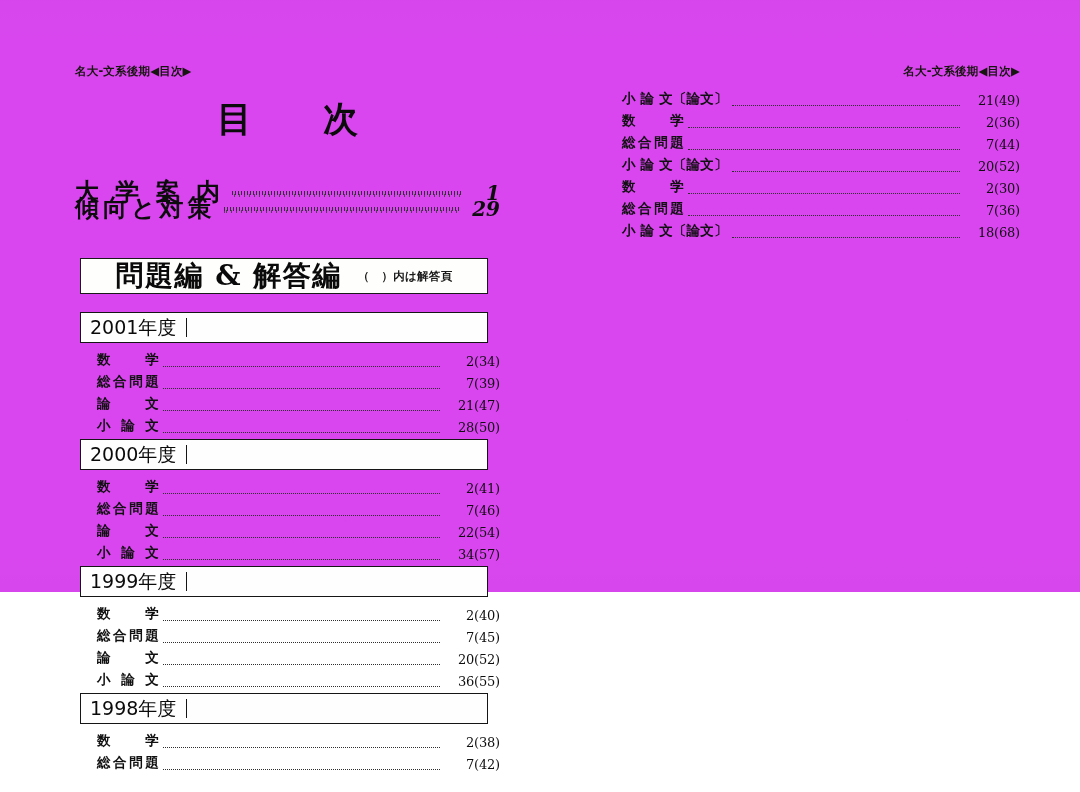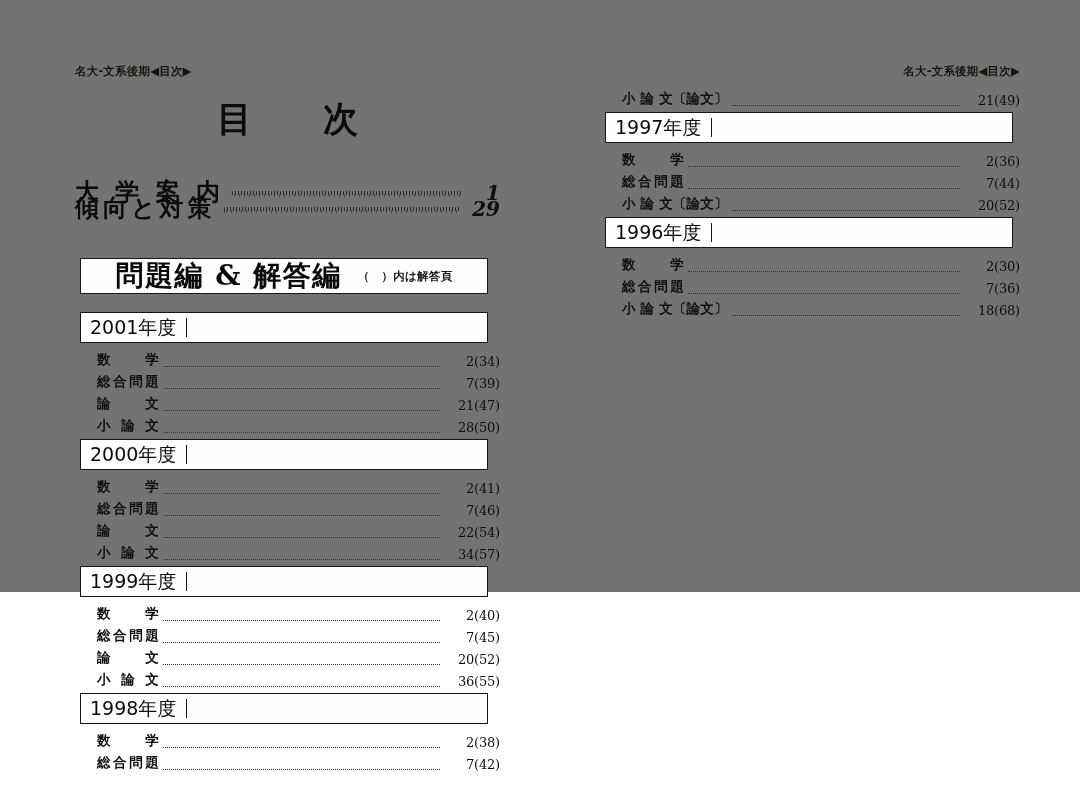--- a/index.html
+++ b/index.html
@@ -11,21 +11,21 @@
     width: 1080px;
     height: 792px;
     font-family: "DejaVu Sans", "Liberation Sans", sans-serif;
     color: #121212;
     overflow: hidden;
   }
   .page {
     position: relative;
     width: 1080px;
     height: 592px;
-    background: #737373;
+    background: #d946ef;
   }
   
   .scan-noise {
     position: absolute;
     inset: 0;
     pointer-events: none;
     background:
       radial-gradient(circle at 18% 12%, rgba(0,0,0,0.012) 0 1px, transparent 2px),
       radial-gradient(circle at 63% 34%, rgba(0,0,0,0.012) 0 1px, transparent 2px),
       radial-gradient(circle at 84% 71%, rgba(0,0,0,0.010) 0 1px, transparent 2px),
@@ -344,45 +344,37 @@
       </div>
     </div>
 
   <div class="col col-right" id="right-column" style="top:86px;">
       <div class="toc-item">
         <span class="i-label">小 論 文〔論文〕</span>
         <span class="i-leader"></span>
         <span class="i-page">21(49)</span>
       </div>
       <div class="group">
-        <div class="year-bar">
-          <span class="yb-label">1997年度</span>
-          <span class="yb-fill"></span>
-        </div>
         <div class="toc-item">
           <span class="i-label w4">数　　学</span>
           <span class="i-leader"></span>
           <span class="i-page">2(36)</span>
         </div>
         <div class="toc-item">
           <span class="i-label w4">総合問題</span>
           <span class="i-leader"></span>
           <span class="i-page">7(44)</span>
         </div>
         <div class="toc-item">
           <span class="i-label">小 論 文〔論文〕</span>
           <span class="i-leader"></span>
           <span class="i-page">20(52)</span>
         </div>
       </div>
       <div class="group">
-        <div class="year-bar">
-          <span class="yb-label">1996年度</span>
-          <span class="yb-fill"></span>
-        </div>
         <div class="toc-item">
           <span class="i-label w4">数　　学</span>
           <span class="i-leader"></span>
           <span class="i-page">2(30)</span>
         </div>
         <div class="toc-item">
           <span class="i-label w4">総合問題</span>
           <span class="i-leader"></span>
           <span class="i-page">7(36)</span>
         </div>

